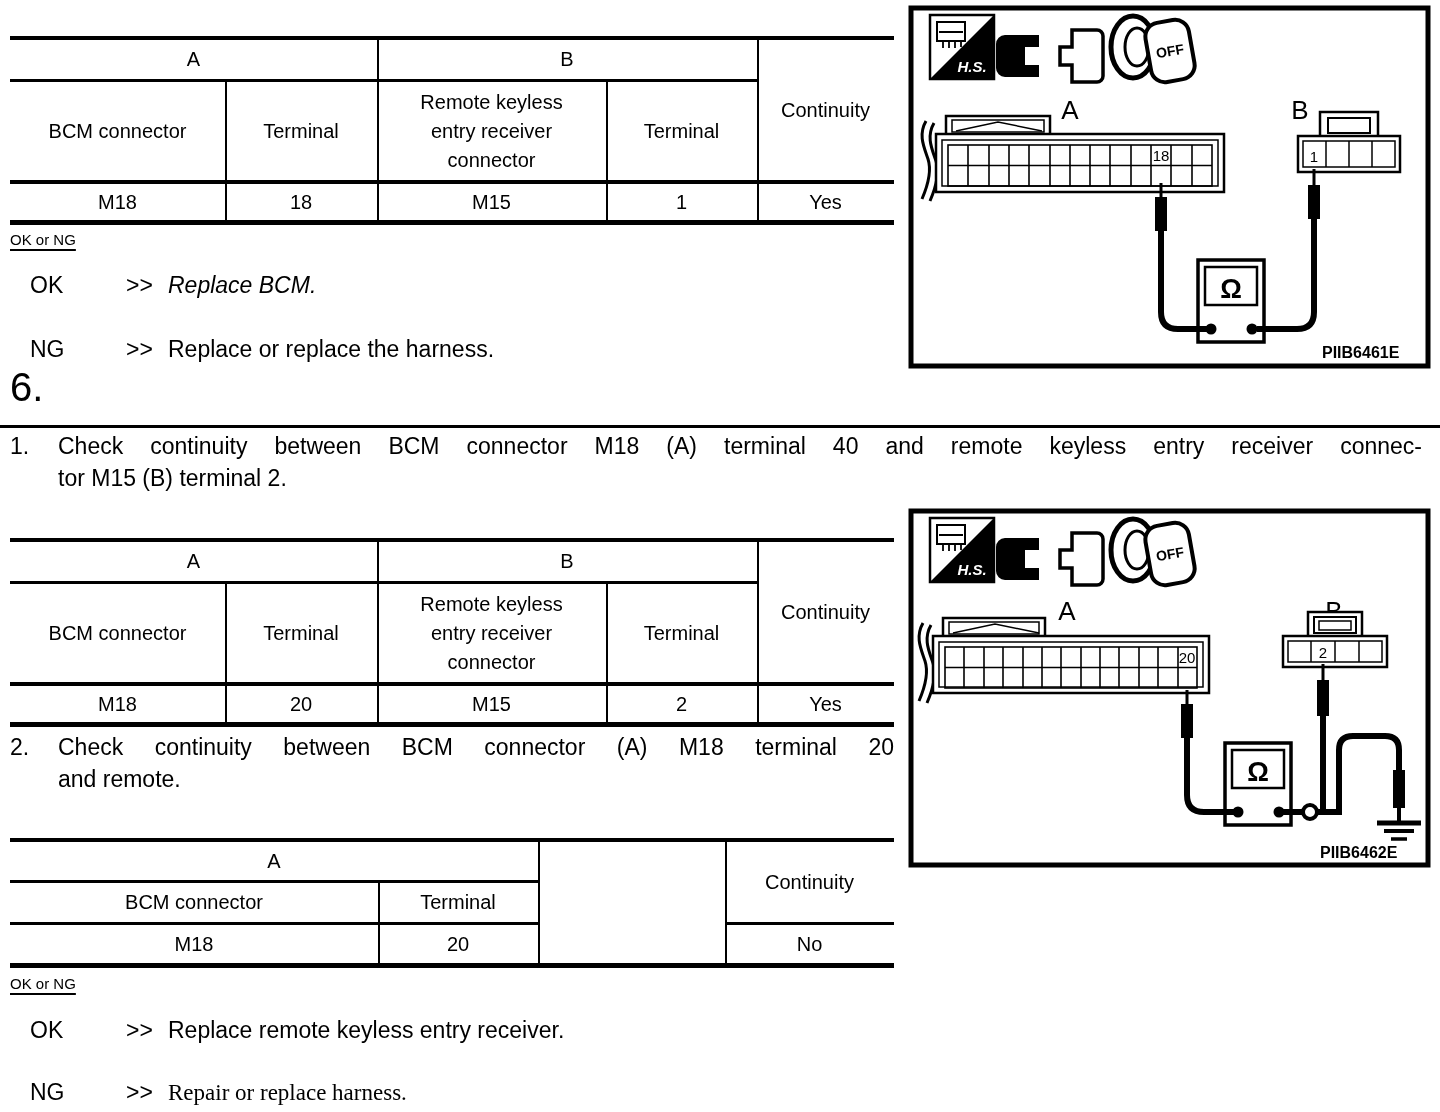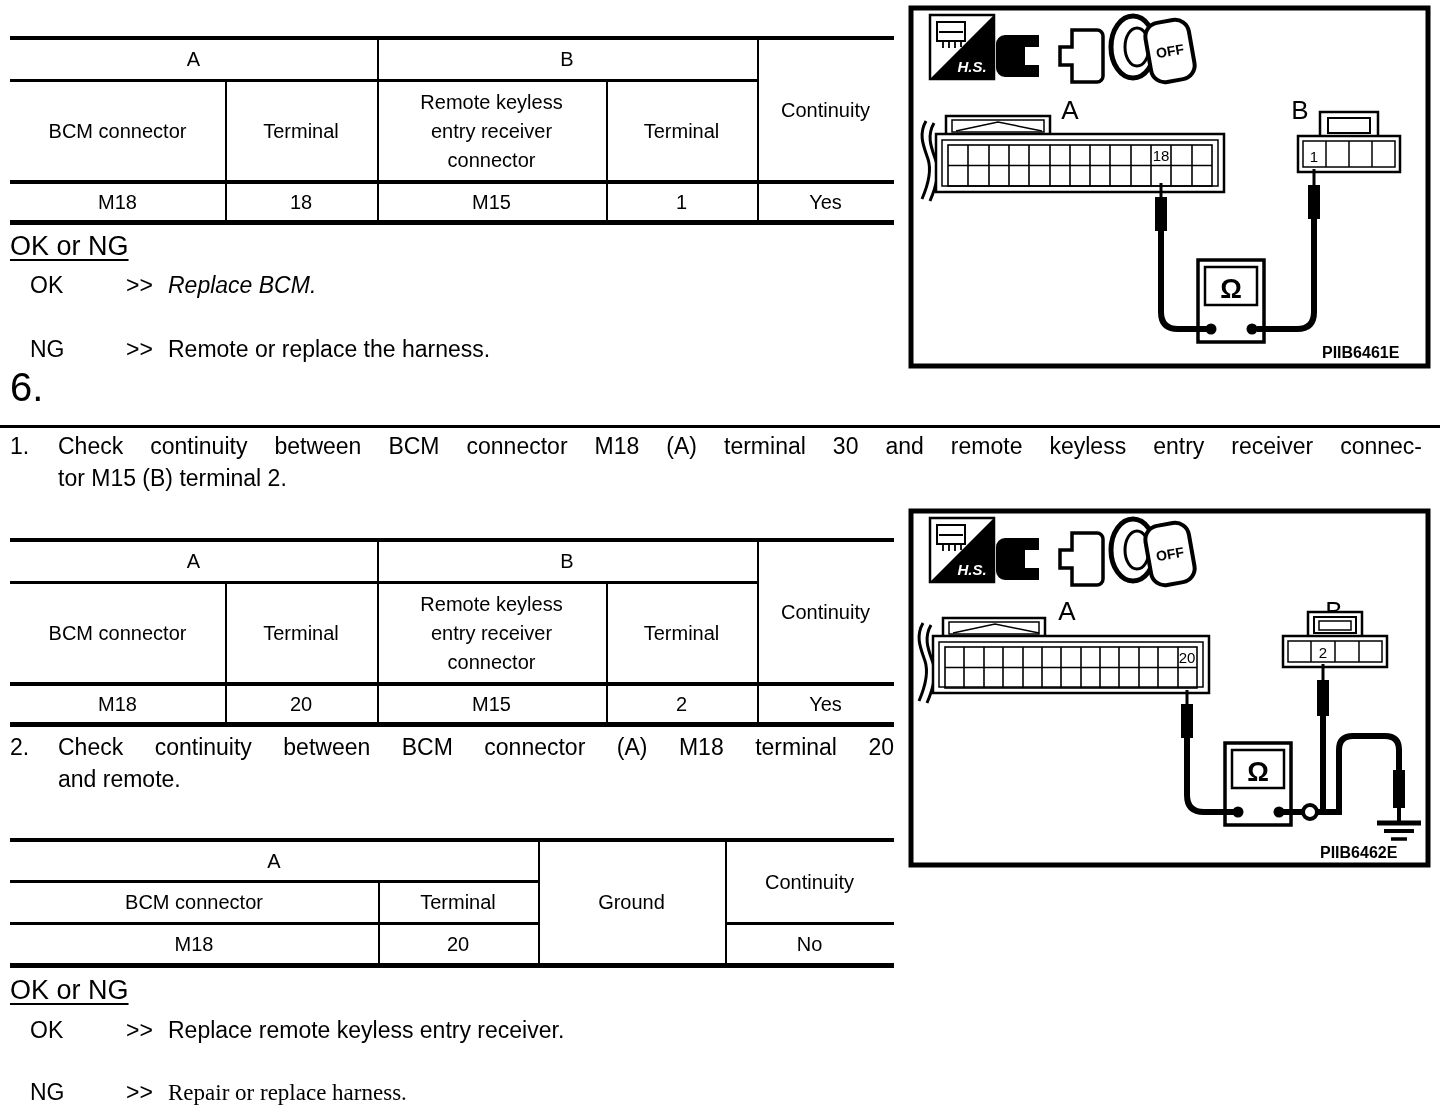--- a/index.html
+++ b/index.html
@@ -11,21 +11,21 @@
   .abs{position:absolute;}
   .hline{position:absolute;background:#000;}
   .vline{position:absolute;background:#000;}
   .cell{
     position:absolute;display:flex;align-items:center;justify-content:center;
     text-align:center;font-size:20px;line-height:1.45;
   }
   .narrow-wrap{padding:0 32px;}
   .body-text{font-size:23px;line-height:1.3;white-space:nowrap;}
   .just{white-space:normal;text-align:justify;text-align-last:justify;}
-  .okng-head{font-size:27px;text-decoration:underline;text-underline-offset:4px;text-decoration-thickness:2px;}
+  .okng-head{font-size:15px;text-decoration:underline;text-underline-offset:4px;text-decoration-thickness:2px;}
   .sec-num{font-size:40px;}
   .sec-title{font-size:27px;letter-spacing:0.2px;}
   svg text{font-family:"Liberation Sans", sans-serif;}
 </style>
 </head>
 <body>
 
 <div class="abs" style="left:10px;top:36px;width:884px;height:190px;">
   <div class="hline" style="left:0;top:0;width:884px;height:4px;"></div>
   <div class="hline" style="left:0;top:43px;width:747px;height:3px;"></div>
@@ -48,29 +48,29 @@
   <div class="cell" style="left:596px;top:148px;width:151px;height:36px;">1</div>
   <div class="cell" style="left:747px;top:148px;width:137px;height:36px;">Yes</div>
 </div>
 
 <div class="abs okng-head" style="left:10px;top:231px;">OK or NG</div>
 <div class="abs body-text" style="left:30px;top:271px;">OK</div>
 <div class="abs body-text" style="left:126px;top:271px;">&gt;&gt;</div>
 <div class="abs body-text" style="left:168px;top:271px;font-style:italic;">Replace BCM.</div>
 <div class="abs body-text" style="left:30px;top:335px;">NG</div>
 <div class="abs body-text" style="left:126px;top:335px;">&gt;&gt;</div>
-<div class="abs body-text" style="left:168px;top:335px;">Remote or replace the harness.</div>
+<div class="abs body-text" style="left:168px;top:335px;">Replace or replace the harness.</div>
 
 <div class="abs" style="left:10px;top:365px;display:flex;align-items:baseline;">
   <span class="sec-num">6.</span>
 </div>
 <div class="hline" style="left:0;top:425px;width:1440px;height:3px;"></div>
 
 <div class="abs body-text" style="left:10px;top:432px;">1.</div>
-<div class="abs body-text just" style="left:58px;top:432px;width:1364px;">Check continuity between BCM connector M18 (A) terminal 30 and remote keyless entry receiver connec-</div>
+<div class="abs body-text just" style="left:58px;top:432px;width:1364px;">Check continuity between BCM connector M18 (A) terminal 40 and remote keyless entry receiver connec-</div>
 <div class="abs body-text" style="left:58px;top:464px;">tor M15 (B) terminal 2.</div>
 
 <div class="abs" style="left:10px;top:538px;width:884px;height:190px;">
   <div class="hline" style="left:0;top:0;width:884px;height:4px;"></div>
   <div class="hline" style="left:0;top:43px;width:747px;height:3px;"></div>
   <div class="hline" style="left:0;top:144px;width:884px;height:4px;"></div>
   <div class="hline" style="left:0;top:184px;width:884px;height:5px;"></div>
   <div class="vline" style="left:215px;top:46px;width:2px;height:138px;"></div>
   <div class="vline" style="left:367px;top:4px;width:2px;height:180px;"></div>
   <div class="vline" style="left:596px;top:46px;width:2px;height:138px;"></div>
@@ -96,21 +96,20 @@
 <div class="abs" style="left:10px;top:838px;width:884px;height:132px;">
   <div class="hline" style="left:0;top:0;width:884px;height:4px;"></div>
   <div class="hline" style="left:0;top:42px;width:528px;height:3px;"></div>
   <div class="hline" style="left:0;top:84px;width:528px;height:3px;"></div>
   <div class="hline" style="left:715px;top:84px;width:169px;height:3px;"></div>
   <div class="hline" style="left:0;top:125px;width:884px;height:5px;"></div>
   <div class="vline" style="left:368px;top:45px;width:2px;height:80px;"></div>
   <div class="vline" style="left:528px;top:4px;width:2px;height:121px;"></div>
   <div class="vline" style="left:715px;top:4px;width:2px;height:121px;"></div>
   <div class="cell" style="left:0;top:4px;width:528px;height:38px;">A</div>
-  <div class="cell" style="left:528px;top:4px;width:187px;height:121px;">Ground</div>
   <div class="cell" style="left:715px;top:4px;width:169px;height:80px;">Continuity</div>
   <div class="cell" style="left:0;top:45px;width:368px;height:39px;">BCM connector</div>
   <div class="cell" style="left:368px;top:45px;width:160px;height:39px;">Terminal</div>
   <div class="cell" style="left:0;top:87px;width:368px;height:38px;">M18</div>
   <div class="cell" style="left:368px;top:87px;width:160px;height:38px;">20</div>
   <div class="cell" style="left:715px;top:87px;width:169px;height:38px;">No</div>
 </div>
 
 <div class="abs okng-head" style="left:10px;top:975px;">OK or NG</div>
 <div class="abs body-text" style="left:30px;top:1016px;">OK</div>

